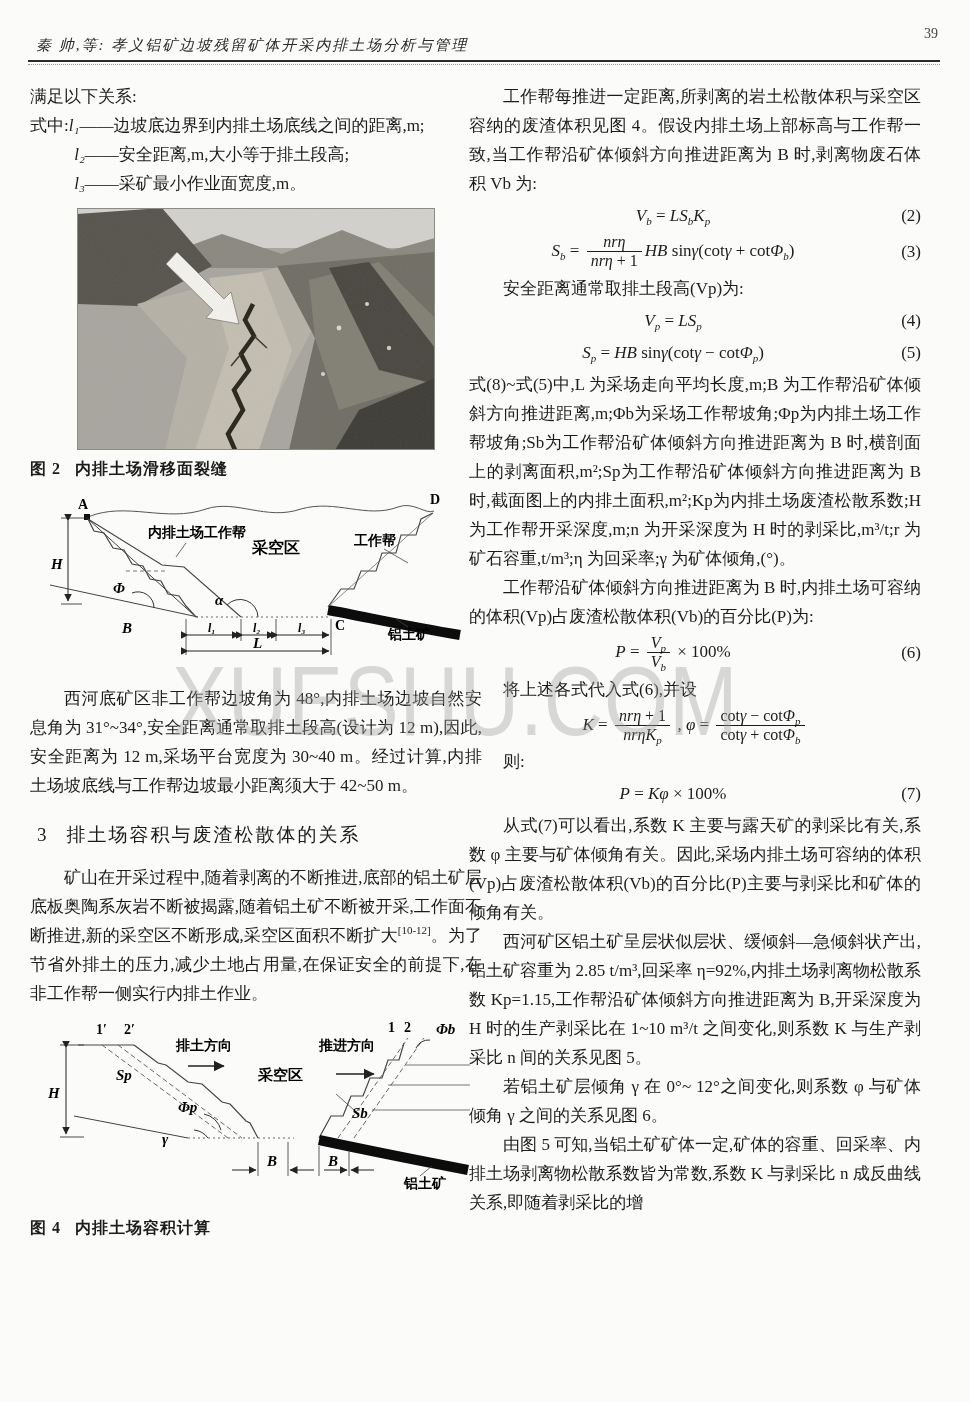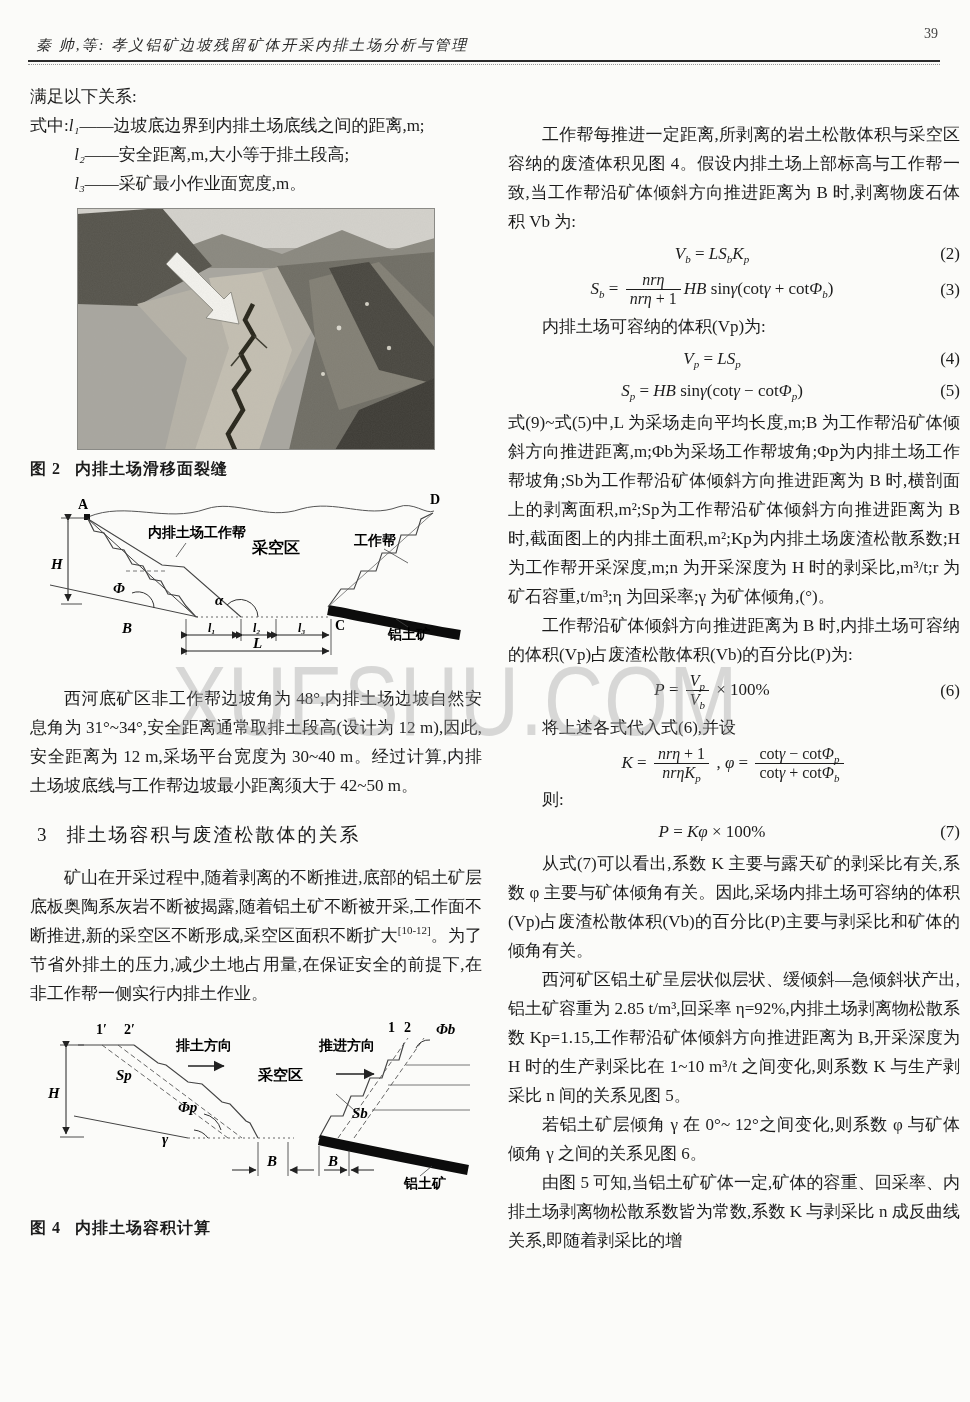--- a/index.html
+++ b/index.html
@@ -2,21 +2,21 @@
 <html lang="zh"><head>
 <meta charset="utf-8">
 <style>
   html,body{margin:0;padding:0;}
   body{width:970px;height:1402px;position:relative;background:#fbfbf9;font-family:"Liberation Serif",serif;color:#1c1c1c;overflow:hidden;}
   .runhead{position:absolute;top:36px;left:36px;width:780px;font-size:15px;font-style:italic;letter-spacing:2px;color:#2a2a2a;}
   .pageno{position:absolute;top:26px;right:32px;font-size:14px;color:#444;}
   .headrule{position:absolute;top:60px;left:28px;width:912px;border-top:2px solid #2b2b2b;border-bottom:1px dotted #999;height:2px;}
   .col{position:absolute;top:82px;width:452px;font-size:17px;line-height:29px;text-align:justify;z-index:1;}
   .col-l{left:30px;}
-  .col-r{left:508px;margin-top:38px;}
+  .col-r{left:469px;}
   p{margin:0;}
   .indent{text-indent:2em;}
   .eqrow{display:flex;align-items:center;margin:3px 0;}
   .eqbody{flex:1;text-align:center;font-size:17px;}
   .eqnum{width:44px;text-align:right;font-size:17px;}
   .it{font-style:italic;font-family:"Liberation Serif",serif;}
   sub,sup{font-size:11px;line-height:0;}
   sub{font-style:italic;}
   .frac{display:inline-flex;flex-direction:column;vertical-align:middle;text-align:center;line-height:1.15;margin:0 3px;font-size:16px;}
   .fnum{display:block;border-bottom:1px solid #1c1c1c;padding:0 4px;}
@@ -228,32 +228,32 @@
     <span class="eqnum">(2)</span>
   </div>
   <div class="eqrow">
     <span class="eqbody"><span class="it">S</span><sub>b</sub><span> = </span><span class="frac">
           <span class="fnum"><span class="it">nrη</span></span>
           <span class="fden"><span class="it">nrη</span><span> + 1</span></span>
         </span><span class="it">HB</span><span> sin</span><span class="it">γ</span><span>(cot</span><span class="it">γ</span><span> + cot</span><span class="it">Φ</span><sub>b</sub><span>)</span></span>
     <span class="eqnum">(3)</span>
   </div>
 
-  <p class="indent">内排土场可容纳的体积(Vp)为:</p>
+  <p class="indent">安全距离通常取排土段高(Vp)为:</p>
 
   <div class="eqrow">
     <span class="eqbody"><span class="it">V</span><sub>p</sub><span> = </span><span class="it">LS</span><sub>p</sub></span>
     <span class="eqnum">(4)</span>
   </div>
   <div class="eqrow">
     <span class="eqbody"><span class="it">S</span><sub>p</sub><span> = </span><span class="it">HB</span><span> sin</span><span class="it">γ</span><span>(cot</span><span class="it">γ</span><span> − cot</span><span class="it">Φ</span><sub>p</sub><span>)</span></span>
     <span class="eqnum">(5)</span>
   </div>
 
-  <p>式(9)~式(5)中,L 为采场走向平均长度,m;B 为工作帮沿矿体倾斜方向推进距离,m;Φb为采场工作帮坡角;Φp为内排土场工作帮坡角;Sb为工作帮沿矿体倾斜方向推进距离为 B 时,横剖面上的剥离面积,m²;Sp为工作帮沿矿体倾斜方向推进距离为 B 时,截面图上的内排土面积,m²;Kp为内排土场废渣松散系数;H 为工作帮开采深度,m;n 为开采深度为 H 时的剥采比,m³/t;r 为矿石容重,t/m³;η 为回采率;γ 为矿体倾角,(°)。</p>
+  <p>式(8)~式(5)中,L 为采场走向平均长度,m;B 为工作帮沿矿体倾斜方向推进距离,m;Φb为采场工作帮坡角;Φp为内排土场工作帮坡角;Sb为工作帮沿矿体倾斜方向推进距离为 B 时,横剖面上的剥离面积,m²;Sp为工作帮沿矿体倾斜方向推进距离为 B 时,截面图上的内排土面积,m²;Kp为内排土场废渣松散系数;H 为工作帮开采深度,m;n 为开采深度为 H 时的剥采比,m³/t;r 为矿石容重,t/m³;η 为回采率;γ 为矿体倾角,(°)。</p>
   <p class="indent">工作帮沿矿体倾斜方向推进距离为 B 时,内排土场可容纳的体积(Vp)占废渣松散体积(Vb)的百分比(P)为:</p>
 
   <div class="eqrow">
     <span class="eqbody"><span class="it">P</span><span> = </span><span class="frac">
           <span class="fnum"><span class="it">V</span><sub>p</sub></span>
           <span class="fden"><span class="it">V</span><sub>b</sub></span>
         </span><span> × 100%</span></span>
     <span class="eqnum">(6)</span>
   </div>
 

